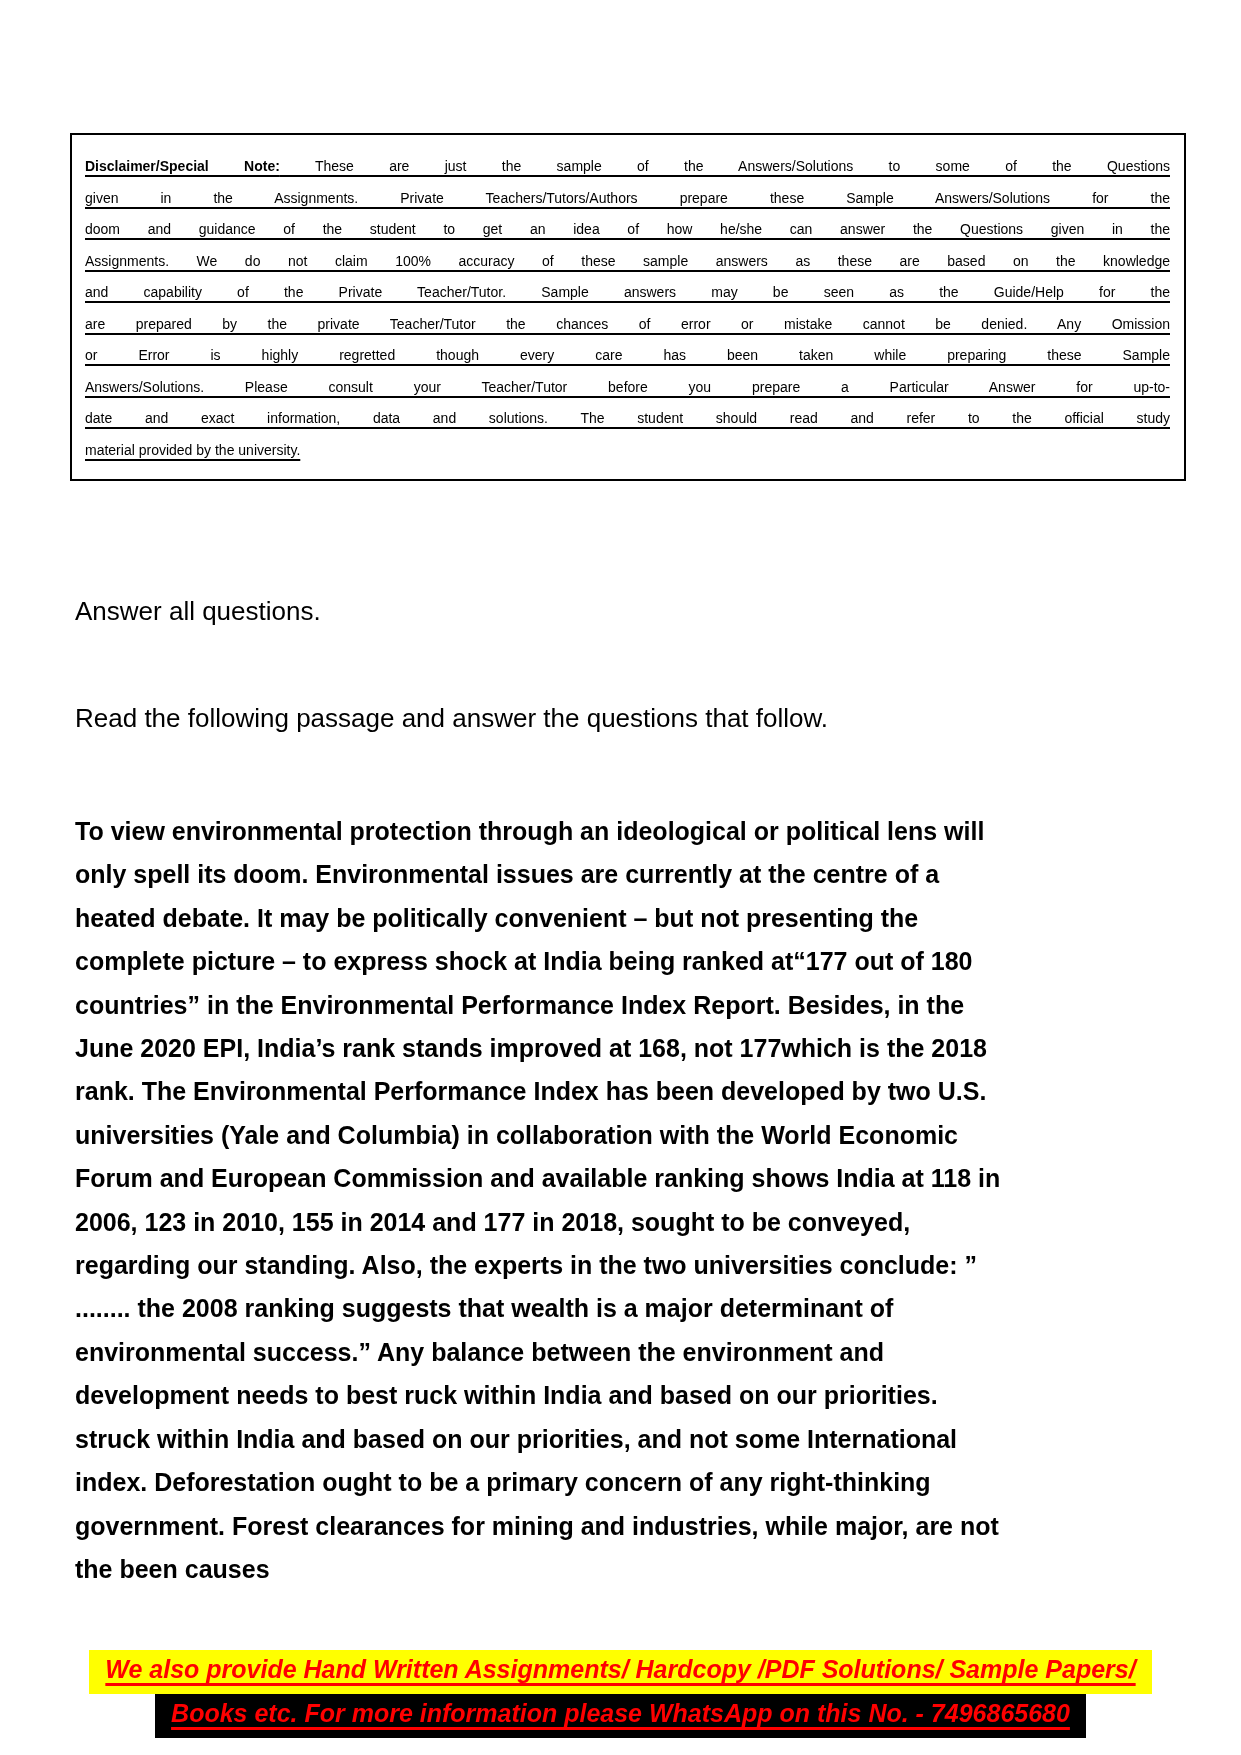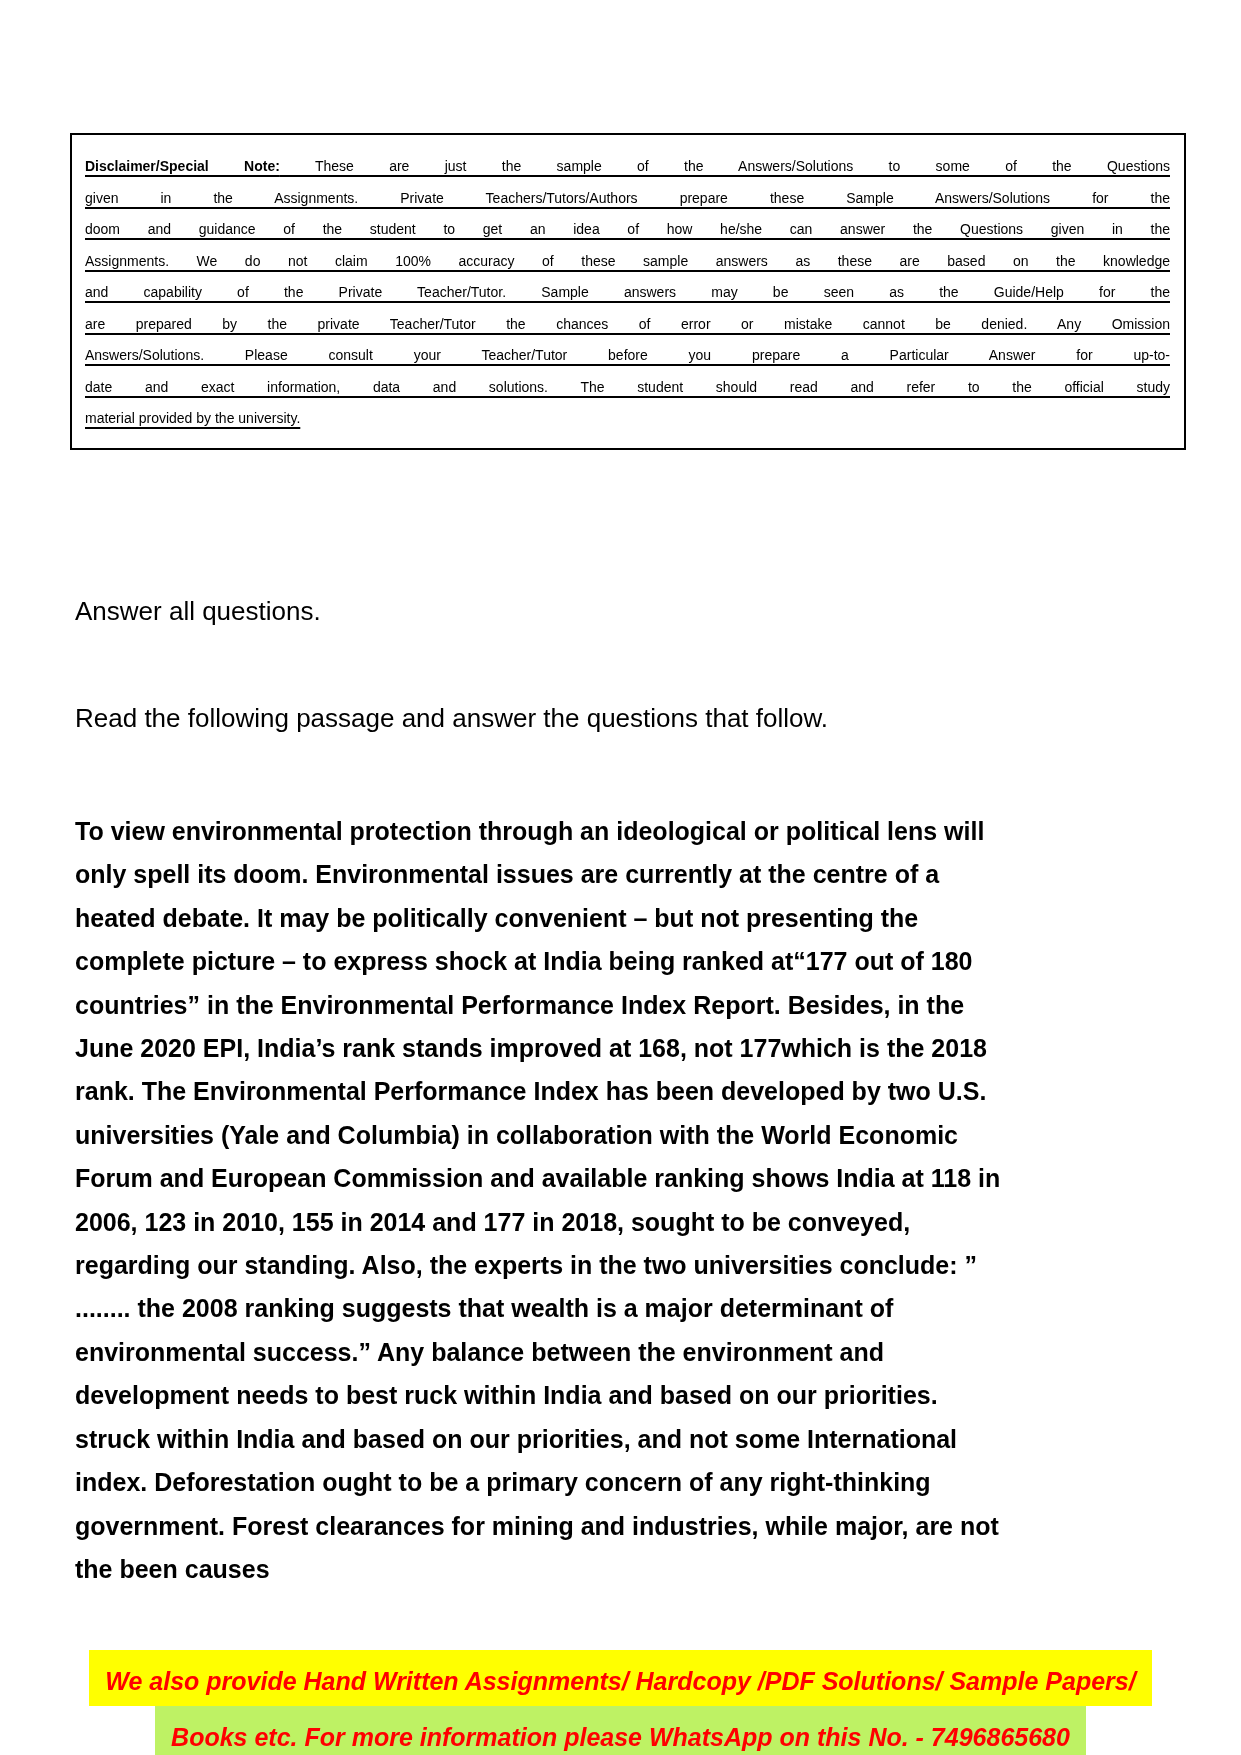--- a/index.html
+++ b/index.html
@@ -64,38 +64,40 @@
     text-align: center;
   }
   .footer-line { line-height: 0; }
   .hl {
     display: inline-block;
     background: #FFFF00;
     color: #FF0000;
     font-size: 25px;
     font-weight: bold;
     font-style: italic;
+    text-decoration: underline;
     text-decoration-thickness: 3px;
     text-underline-offset: 5px;
     line-height: 29px;
-    padding: 17px 16px 10px 16px;
+    padding: 5px 16px 10px 16px;
   }
 </style>
 </head>
 <body>
 
 <div class="page">
 
   <div class="disclaimer-box">
     <div class="box-line"><span class="lead">Disclaimer/Special Note:</span><span> These are just the sample of the Answers/Solutions to some of the Questions</span></div>
     <div class="box-line">given in the Assignments. Private Teachers/Tutors/Authors prepare these Sample Answers/Solutions for the</div>
     <div class="box-line">doom and guidance of the student to get an idea of how he/she can answer the Questions given in the</div>
     <div class="box-line">Assignments. We do not claim 100% accuracy of these sample answers as these are based on the knowledge</div>
     <div class="box-line">and capability of the Private Teacher/Tutor. Sample answers may be seen as the Guide/Help for the</div>
     <div class="box-line">are prepared by the private Teacher/Tutor the chances of error or mistake cannot be denied. Any Omission</div>
+    <div class="box-line">or Error is highly regretted though every care has been taken while preparing these Sample</div>
     <div class="box-line">Answers/Solutions. Please consult your Teacher/Tutor before you prepare a Particular Answer for up-to-</div>
     <div class="box-line">date and exact information, data and solutions. The student should read and refer to the official study</div>
     <div class="box-line last">material provided by the university.</div>
   </div>
 
   <div class="heading h-answer">Answer all questions.</div>
   <div class="heading h-read">Read the following passage and answer the questions that follow.</div>
 
   <div class="passage">
     <div class="p-line">To view environmental protection through an ideological or political lens will</div>
@@ -113,16 +115,16 @@
     <div class="p-line">environmental success.” Any balance between the environment and</div>
     <div class="p-line">development needs to best ruck within India and based on our priorities.</div>
     <div class="p-line">struck within India and based on our priorities, and not some International</div>
     <div class="p-line">index. Deforestation ought to be a primary concern of any right-thinking</div>
     <div class="p-line">government. Forest clearances for mining and industries, while major, are not</div>
     <div class="p-line">the been causes</div>
   </div>
 
   <div class="footer">
     <div class="footer-line"><span class="hl" style="background: rgb(255, 255, 0); color: rgb(255, 0, 0);">We also provide Hand Written Assignments/ Hardcopy /PDF Solutions/ Sample Papers/</span></div>
-    <div class="footer-line"><span class="hl" style="background: #bef264; color: rgb(255, 0, 0);">Books etc. For more information please WhatsApp on this No. - 7496865680</span></div>
+    <div class="footer-line"><span class="hl" style="background: #000000; color: rgb(255, 0, 0);">Books etc. For more information please WhatsApp on this No. - 7496865680</span></div>
   </div>
 
 </div>
 
 </body></html>

